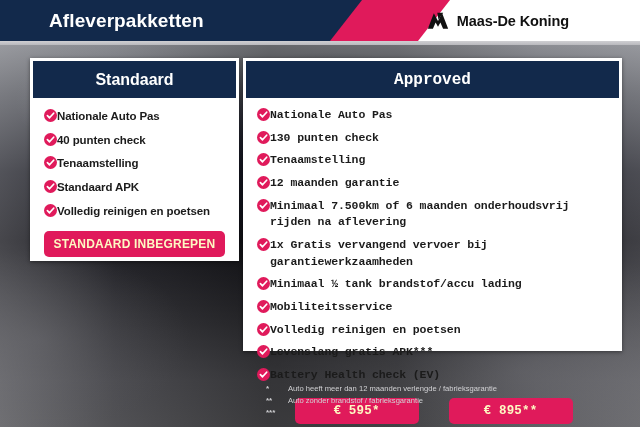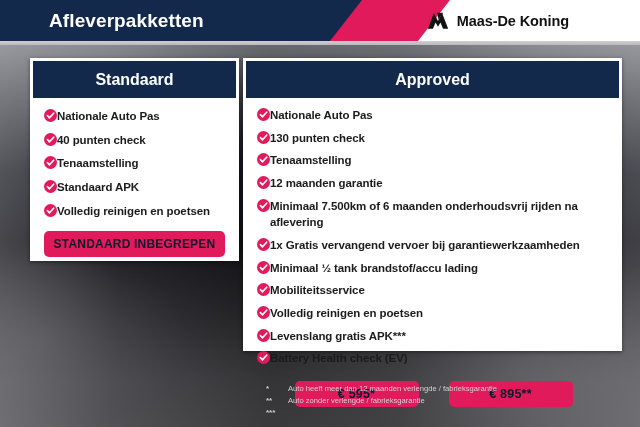--- a/index.html
+++ b/index.html
@@ -99,21 +99,21 @@
     background: linear-gradient(180deg, #cfcfd2, #b9b9bd);
   }
 
   
   .card {
     position: absolute;
     background: #ffffff;
     box-shadow: 0 1px 4px rgba(0,0,0,0.45);
   }
   .card-standaard { left: 30px; top: 58px; width: 209px; height: 203px; }
-  .card-approved  { left: 243px; top: 58px; width: 379px; height: 293px; }
+  .card-approved  { left: 243px; top: 58px; width: 379px; height: 293px; font-family: Liberation Mono, monospace; }
 
   .card-head {
     background: #12294b;
     color: #ffffff;
     text-align: center;
     font-weight: bold;
     display: flex;
     align-items: center;
     justify-content: center;
   }
@@ -147,21 +147,21 @@
     font-weight: bold;
     color: #1b1b1b;
     line-height: 1.45;
     letter-spacing: -0.1px;
   }
   .card-approved .feature-text { font-size: 11.5px; }
 
   
   .btn {
     background: #e01a5b;
-    color: #0f172a;
+    color: #fef9c3;
     font-weight: bold;
     border: none;
     border-radius: 5px;
     text-align: center;
     cursor: pointer;
     font-family: inherit;
   }
   .btn-standaard {
     display: block;
     width: 181px;
@@ -365,20 +365,20 @@
     </div>
   </div>
 
   <div class="footnotes">
     <div class="footnote-row">
       <span class="fn-mark">*</span>
       <span class="fn-text">Auto heeft meer dan 12 maanden verlengde / fabrieksgarantie</span>
     </div>
     <div class="footnote-row">
       <span class="fn-mark">**</span>
-      <span class="fn-text">Auto zonder verlengde / fabrieksgarantie</span>
+      <span class="fn-text">Auto zonder brandstof / fabrieksgarantie</span>
     </div>
     <div class="footnote-row">
       <span class="fn-mark">***</span>
     </div>
   </div>
 
 </div>
 
 </body></html>

